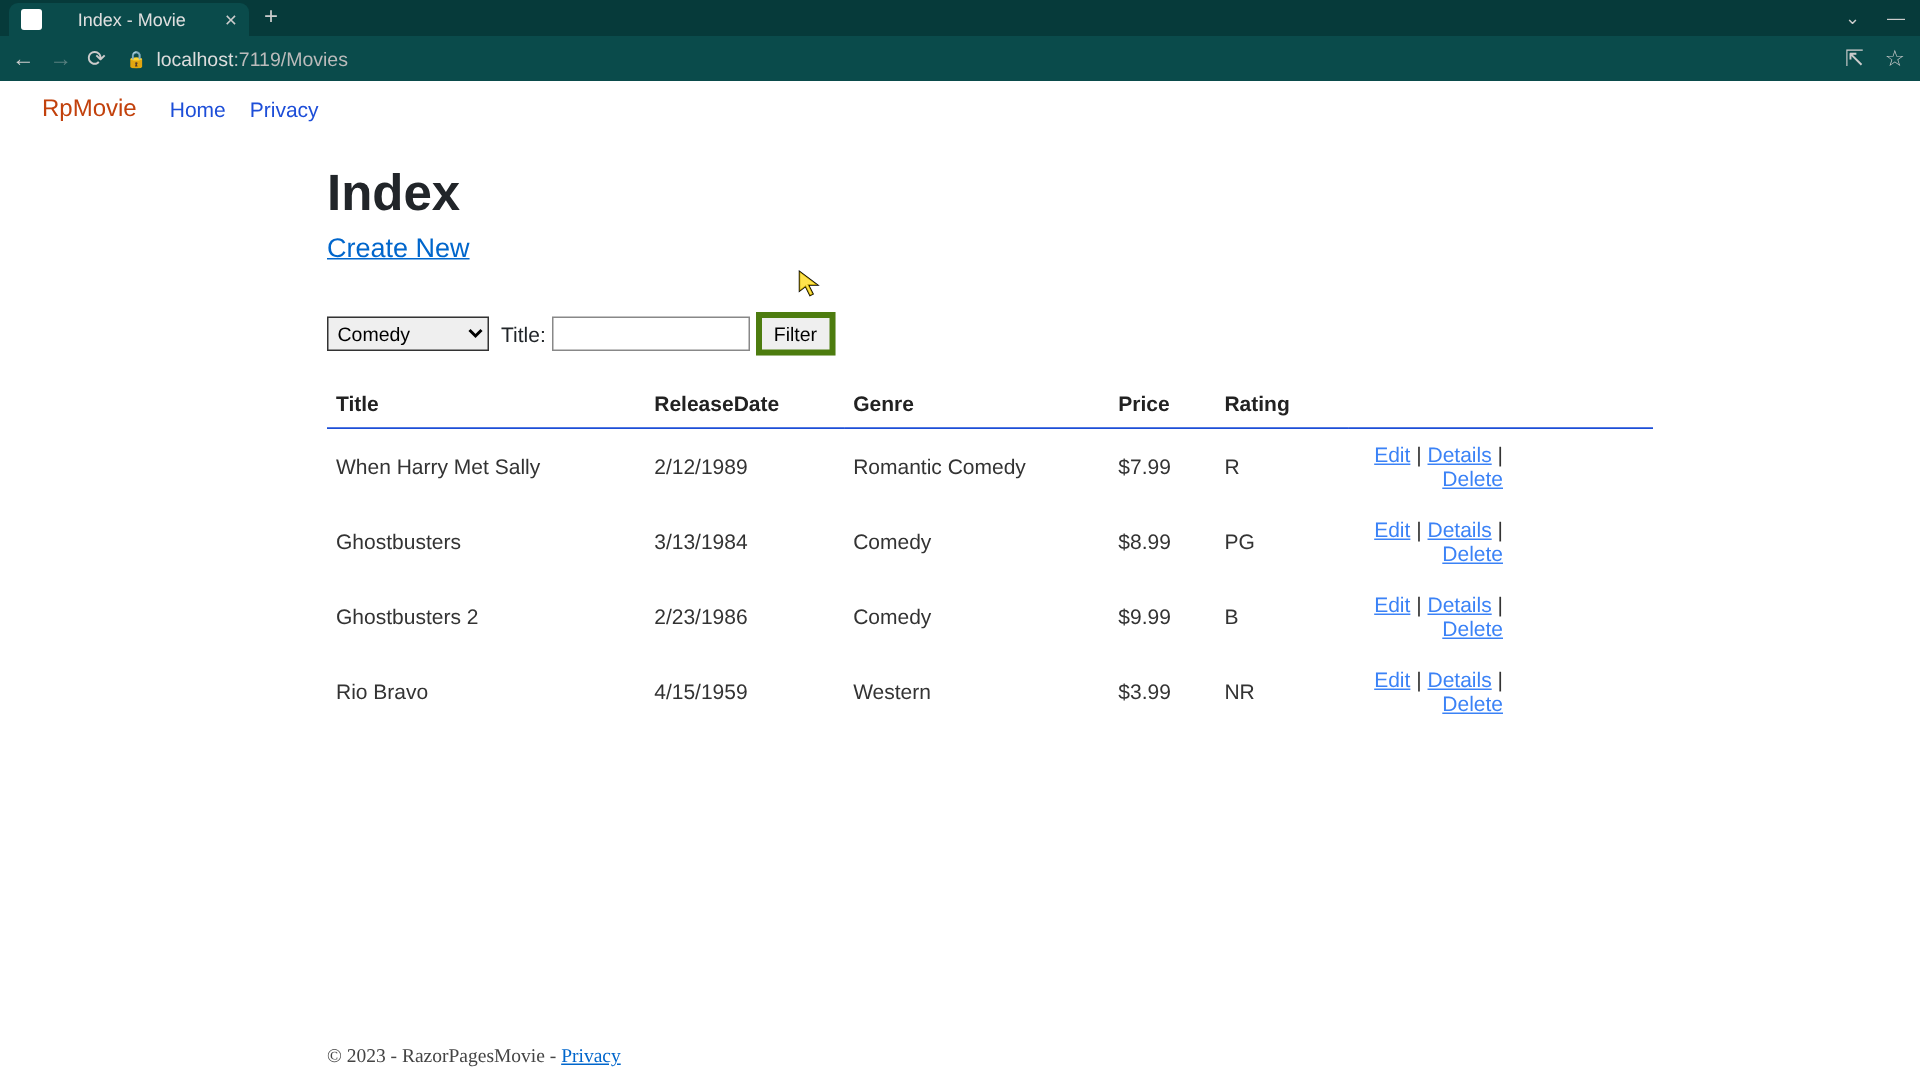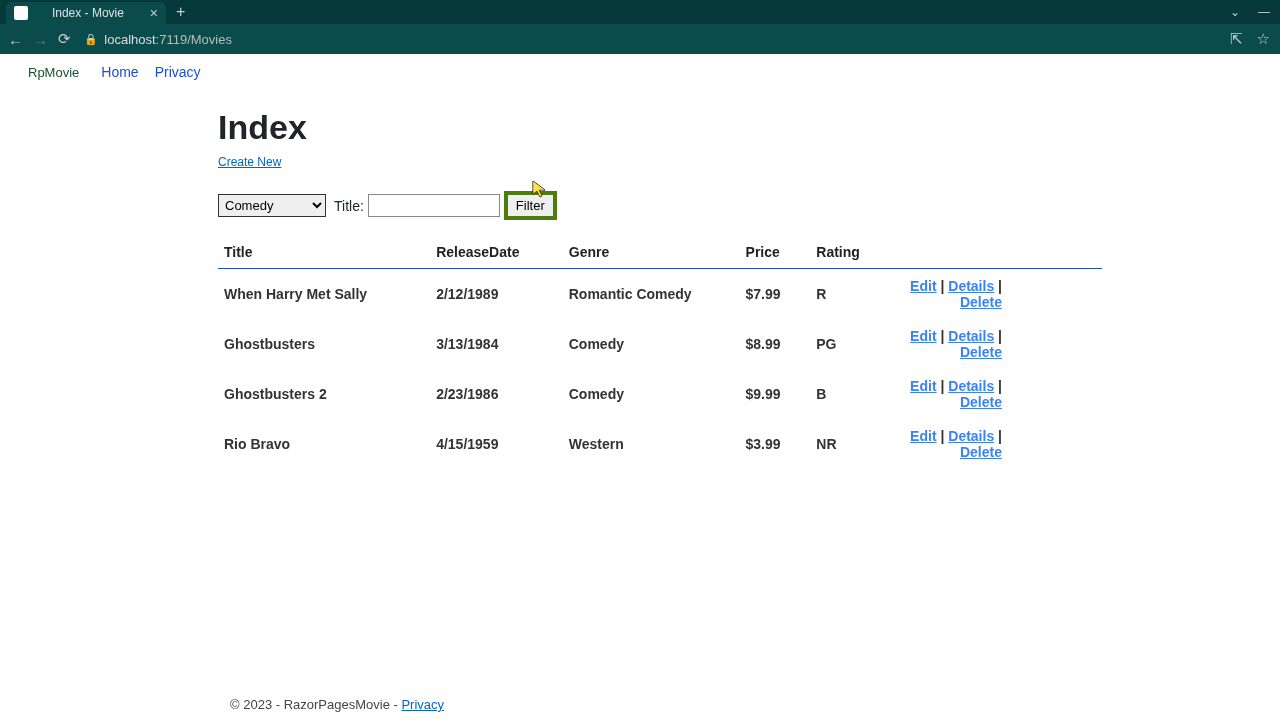--- a/index.html
+++ b/index.html
@@ -22,40 +22,40 @@
     .reload { color: #ccc; cursor: pointer; font-size: 15px; }
     .url-area { display: flex; align-items: center; gap: 6px; color: #ddd; font-size: 13px; margin-left: 4px; flex: 1; }
     .lock { font-size: 11px; }
     .url-host { font-weight: 500; }
     .url-path { color: #bbb; }
     .bar-right { display: flex; gap: 14px; color: #ccc; font-size: 15px; padding-right: 2px; }
     
     
     .page { position: absolute; top: 54px; left: 0; right: 0; bottom: 0; background: #fff; }
     .nav { display: flex; align-items: center; padding: 10px 28px; border-bottom: 0; }
-    .brand { font-size: 13px; color: #14532d; margin-right: 14px; }
+    .brand { font-size: 16px; color: #c2410c; margin-right: 14px; }
     .nav-link { color: #1d4ed8; text-decoration: none; font-size: 14px; margin: 0 8px; }
     
     .container { padding: 0 28px; margin-left: 190px; margin-right: 150px; }
     h1 { font-size: 34px; font-weight: 600; margin-top: 18px; margin-bottom: 6px; }
-    .create-link { color: #0066cc; text-decoration: underline; font-size: 12px; display: inline-block; margin-bottom: 22px; }
+    .create-link { color: #0066cc; text-decoration: underline; font-size: 18px; display: inline-block; margin-bottom: 32px; }
     
     .filter-row { display: flex; align-items: center; gap: 4px; margin-bottom: 16px; }
     .genre-select { border: 1.5px solid #333; padding: 2px 2px; font-size: 13px; width: 108px; background: #efefef; }
     .title-label { font-size: 14px; margin-left: 4px; }
     .title-input { border: 1px solid #888; padding: 3px 4px; font-size: 13px; width: 132px; }
     .filter-btn { border: 4px solid #4d7c0f; background: #efefef; padding: 3px 8px; font-size: 13px; cursor: pointer; }
     
     table { width: 100%; border-collapse: collapse; }
     th { text-align: left; font-weight: 600; font-size: 14px; padding: 8px 6px; border-bottom: 1px solid #1d4ed8; color: #222; }
-    td { padding: 9px 6px; font-size: 14px; color: #333; font-weight: 700; }
+    td { padding: 9px 6px; font-size: 14px; color: #333; font-weight: 400; }
     .action-link { color: #3b82f6; text-decoration: underline; }
     .sep { color: #333; }
     
-    .footer { position: absolute; bottom: 0; left: 12px; right: 0; padding: 8px 218px; font-size: 13px; color: #444; border-top: 0; font-weight: 300; }
+    .footer { position: absolute; bottom: 0; left: 0; right: 0; padding: 8px 218px; font-size: 13px; color: #444; border-top: 0; font-weight: 300; font-family: Liberation Serif, serif; }
     .footer a { color: #0066cc; text-decoration: underline; }
     
     .cursor { position: absolute; top: 179px; left: 531px; pointer-events: none; z-index: 100; }
     .cursor svg { width: 20px; height: 20px; }
   </style>
 </head>
 <body>
 
 <div class="browser-top">
   <div class="tab">

